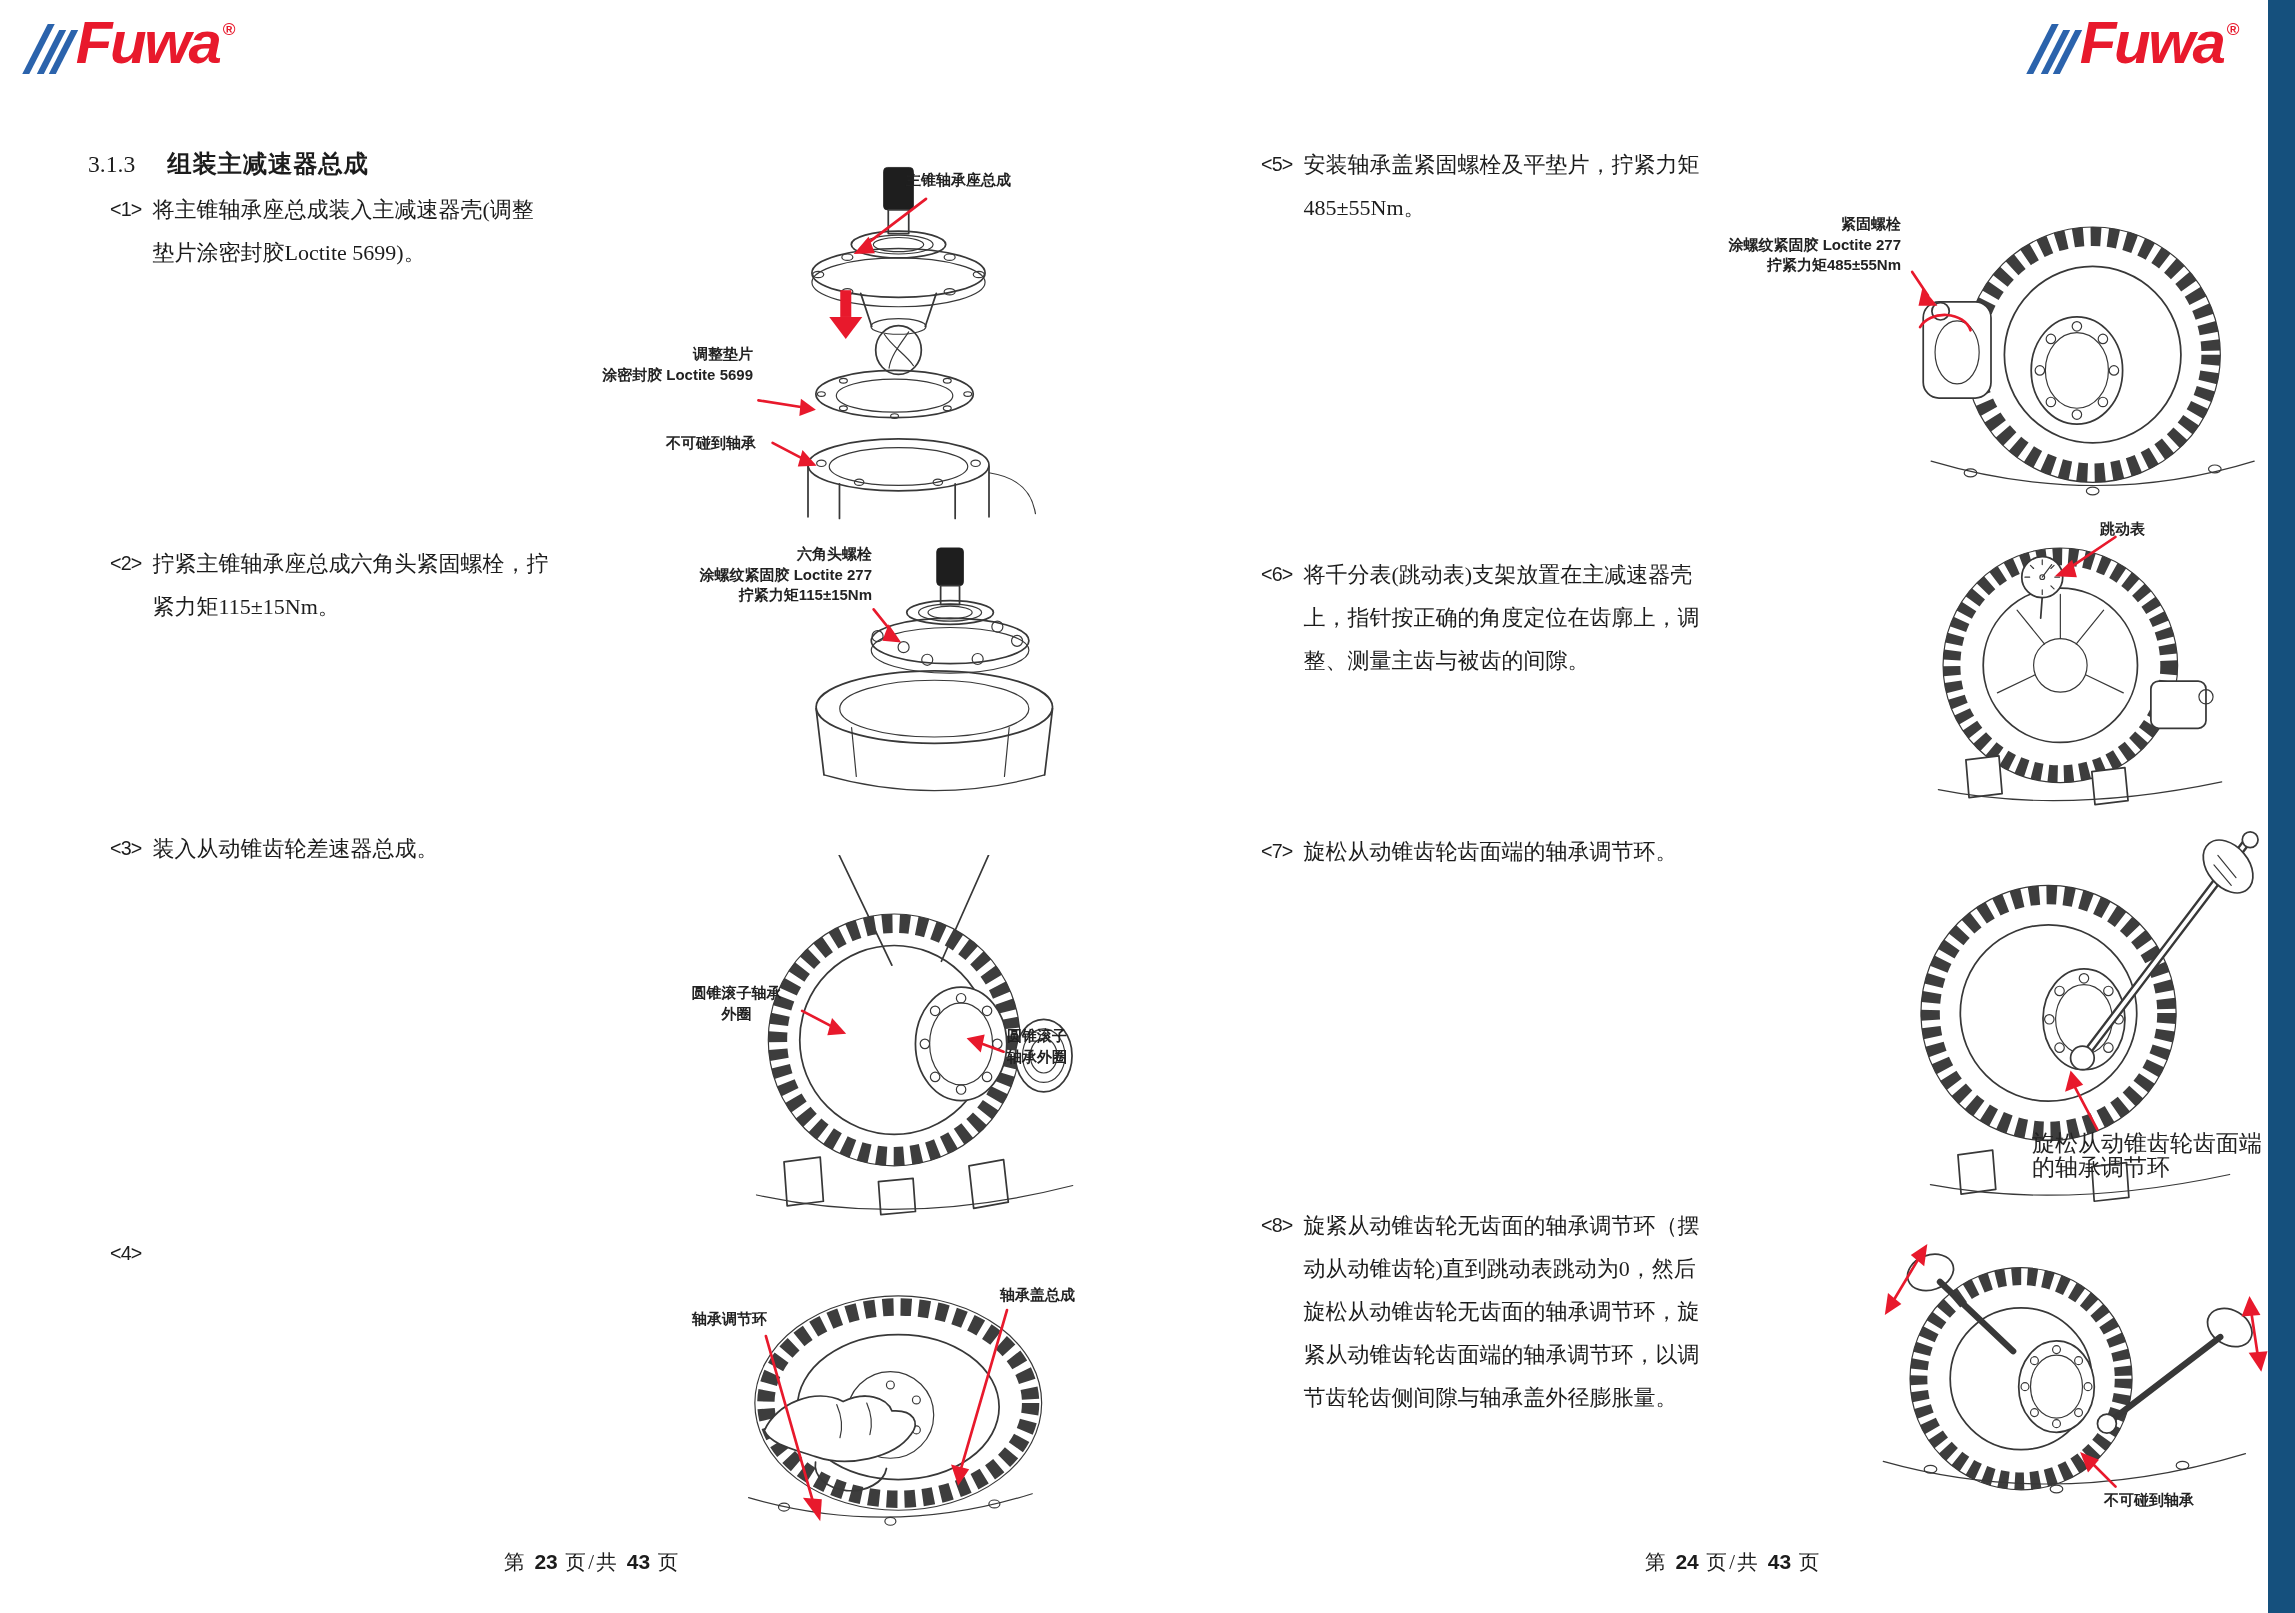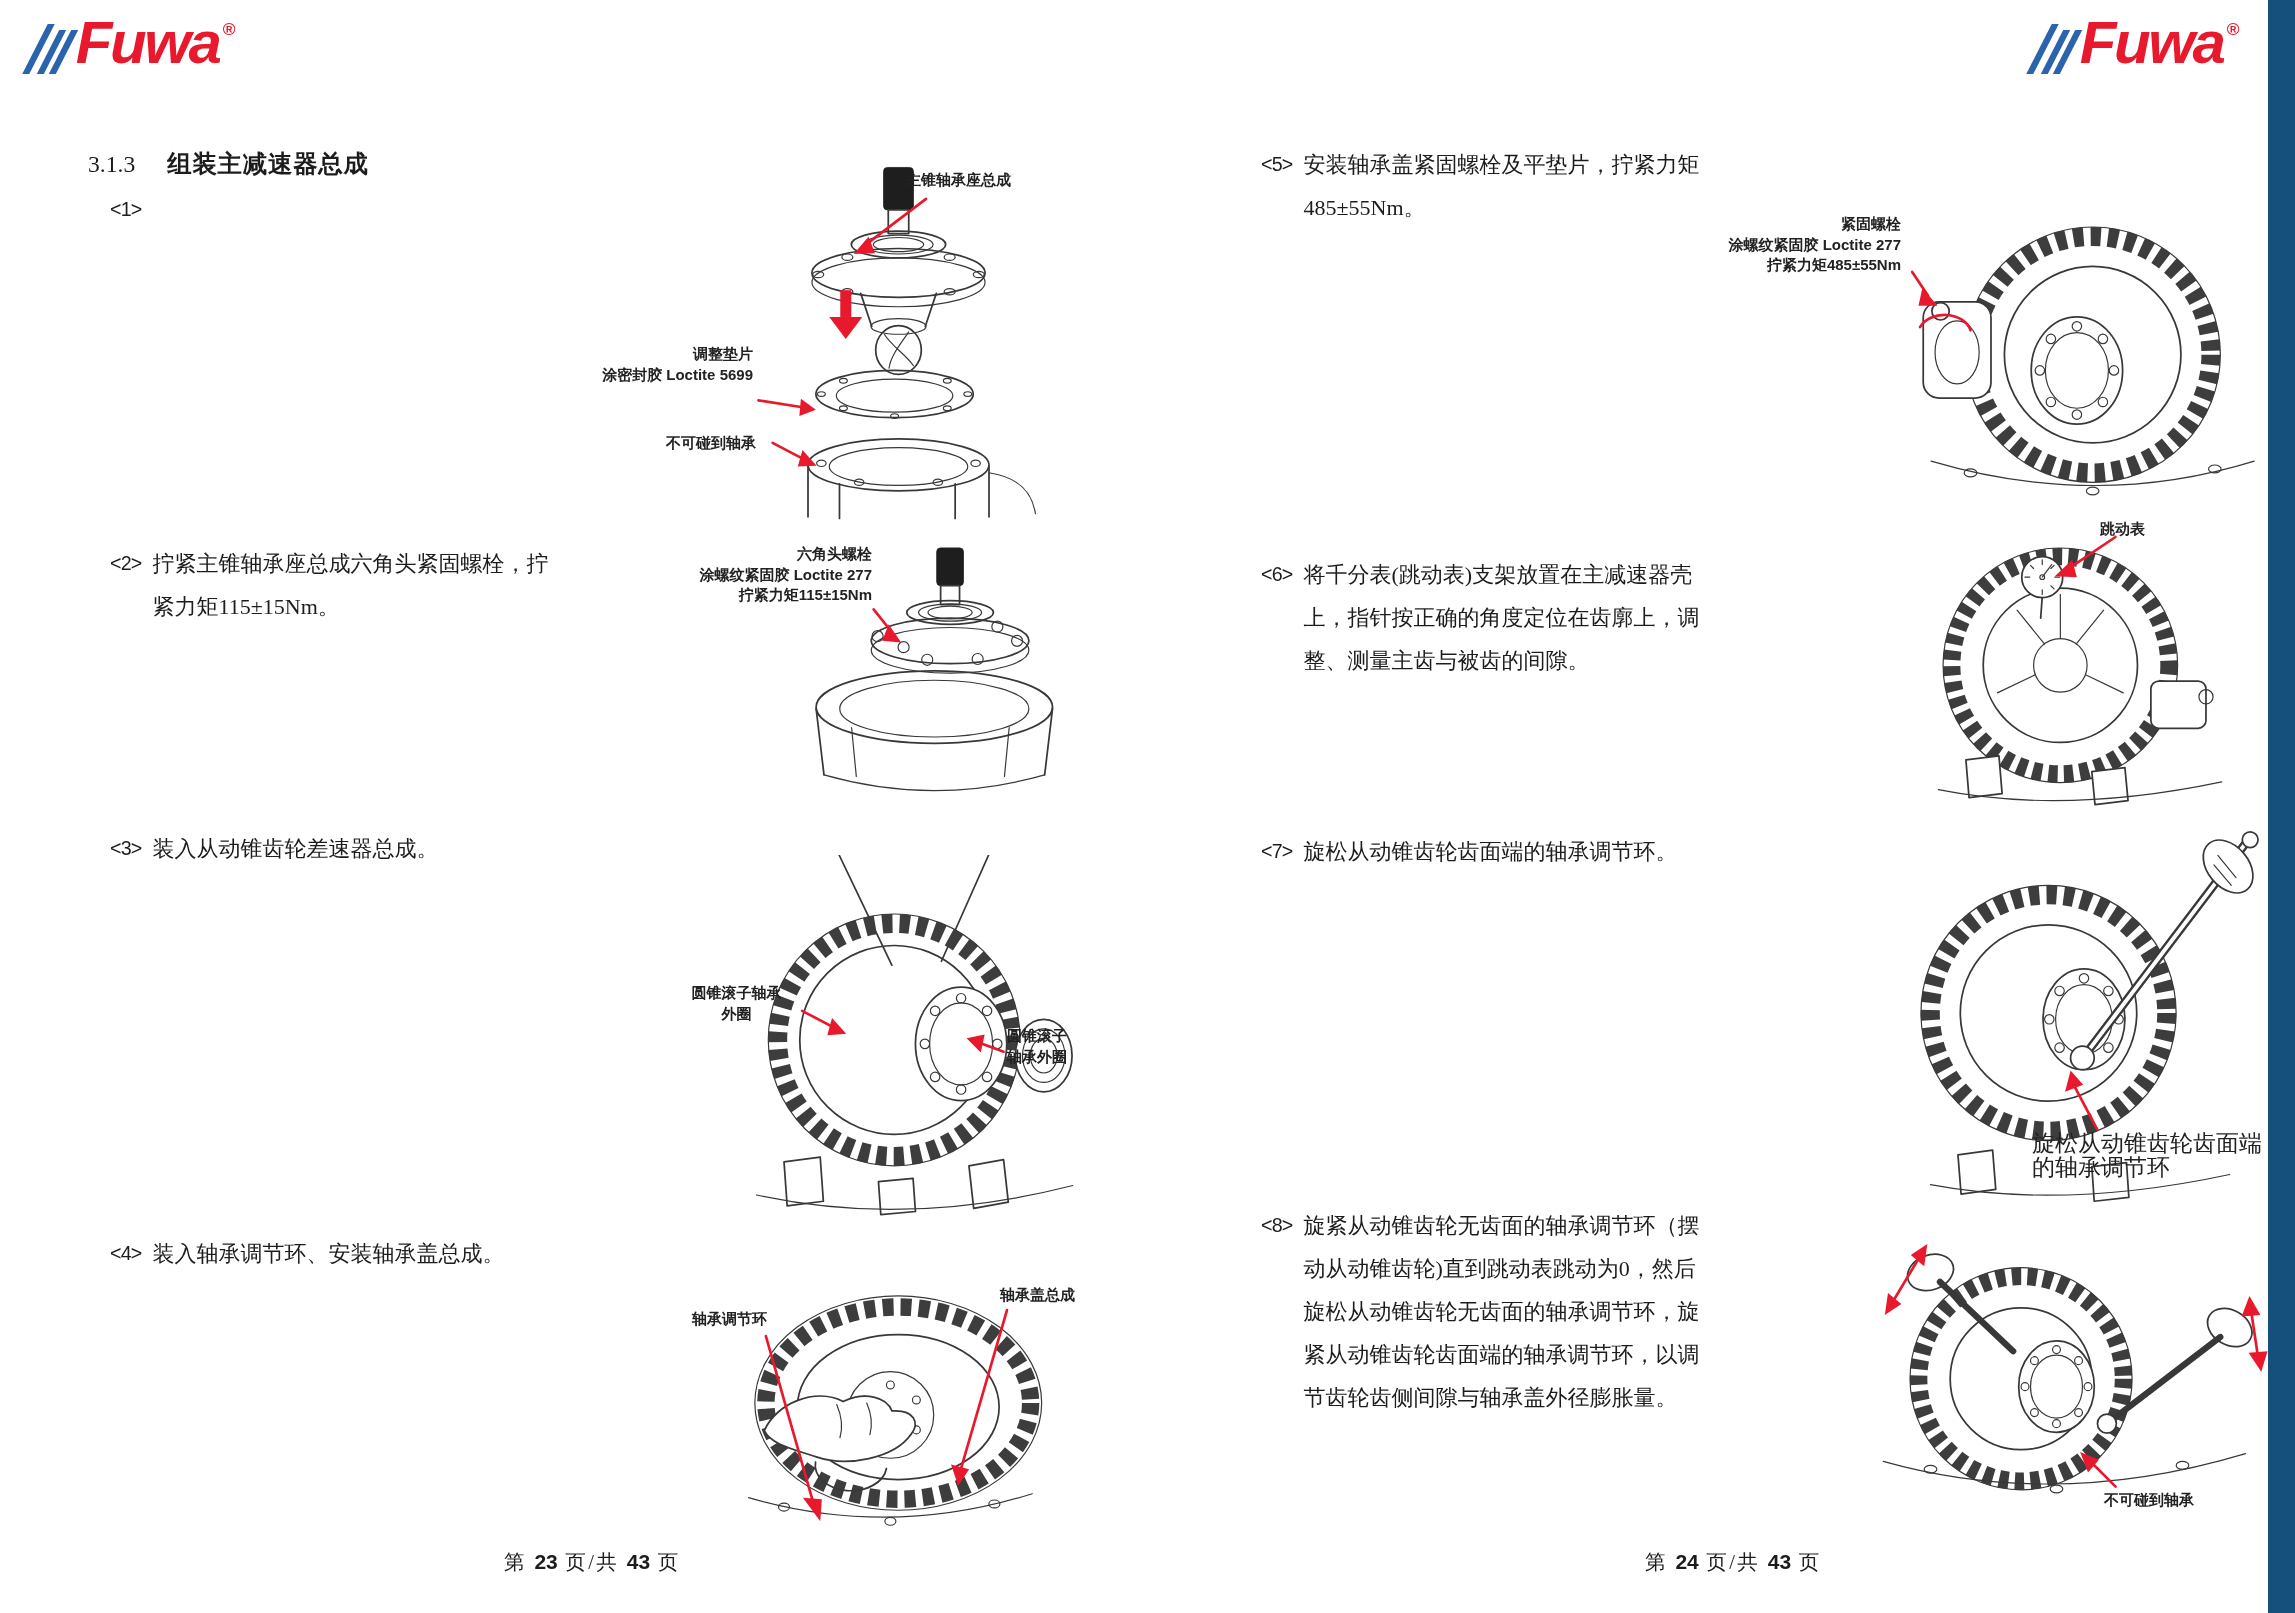--- a/index.html
+++ b/index.html
@@ -60,36 +60,37 @@
     <span class="logo-reg">®</span>
   </div>
 
   <div class="section-head" style="left:88px;top:148px;">
     <span class="sec-num">3.1.3</span>
     <span class="sec-title">组装主减速器总成</span>
   </div>
 
   <div class="step" style="left:110px;top:188px;">
     <span class="marker">&lt;1&gt;</span>
+    <span class="text">将主锥轴承座总成装入主减速器壳(调整
+垫片涂密封胶Loctite 5699)。</span>
   </div>
 
   <div class="step" style="left:110px;top:542px;">
     <span class="marker">&lt;2&gt;</span>
     <span class="text">拧紧主锥轴承座总成六角头紧固螺栓，拧
 紧力矩115±15Nm。</span>
   </div>
 
   <div class="step" style="left:110px;top:827px;">
     <span class="marker">&lt;3&gt;</span>
     <span class="text">装入从动锥齿轮差速器总成。</span>
   </div>
 
   <div class="step" style="left:110px;top:1232px;">
     <span class="marker">&lt;4&gt;</span>
-    <span class="text">装入轴承调节环、安装轴承盖总成。</span>
   </div>
 
   <svg class="figure-svg" style="left:741px;top:158px;" width="315" height="362" viewBox="0 0 400 460">
     <rect class="dark" x="181" y="12" width="38" height="54" rx="5"></rect>
     <rect class="fillw" x="187" y="66" width="26" height="30"></rect>
     <ellipse class="ink" cx="200" cy="110" rx="60" ry="17"></ellipse>
     <ellipse class="ink thin" cx="200" cy="110" rx="44" ry="12"></ellipse>
     <ellipse class="ink thin" cx="200" cy="110" rx="32" ry="9"></ellipse>
     <ellipse class="ink" cx="200" cy="146" rx="110" ry="31"></ellipse>
     <ellipse class="ink thin" cx="200" cy="158" rx="110" ry="31"></ellipse>

